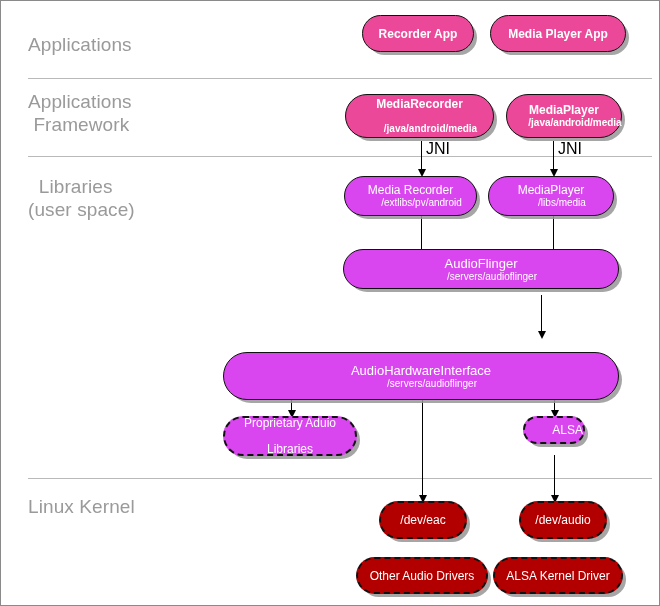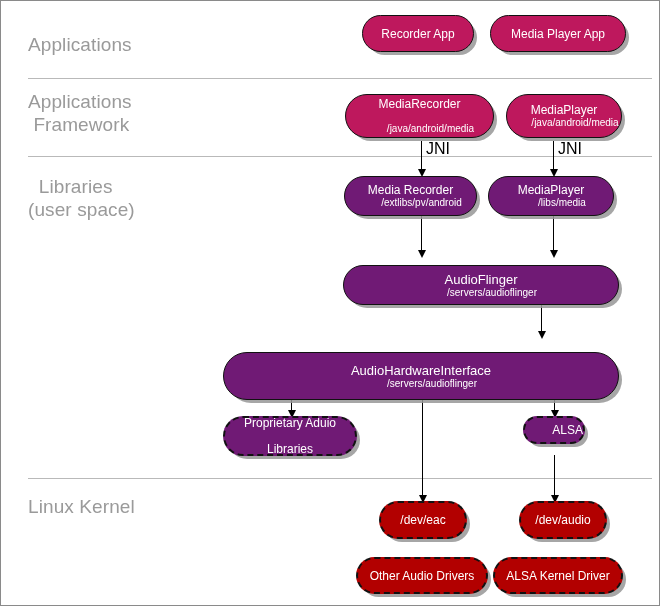--- a/index.html
+++ b/index.html
@@ -54,22 +54,22 @@
     font-size: 12px;
     line-height: 14px;
     white-space: nowrap;
   }
   .node .sub {
     font-size: 10px;
     line-height: 12px;
     white-space: nowrap;
     padding-left: 22px;
   }
-  .node.blue  { background: #be185d; }
-  .node.green { background: #701a75; }
+  .node.blue  { background: #ec4899; font-weight: bold; }
+  .node.green { background: #d946ef; }
   .node.red   { background: #b20000; }
   .node.dashed { border-style: dashed; border-width: 2px; gap: 12px; }
   .node.big .title { font-size: 13px; line-height: 15px; }
 
   
   .vline {
     position: absolute;
     width: 1px;
     background: #000000;
     z-index: 1;
@@ -160,21 +160,21 @@
   <div class="node green" style="left:343px; top:175px; width:133px; height:40px;">
     <div class="title">Media Recorder</div>
     <div class="sub">/extlibs/pv/android</div>
   </div>
 
   <div class="node green" style="left:487px; top:175px; width:126px; height:40px;">
     <div class="title">MediaPlayer</div>
     <div class="sub">/libs/media</div>
   </div>
 
-  <div class="node green big" style="left:342px; top:264px; width:276px; height:40px;">
+  <div class="node green big" style="left:342px; top:248px; width:276px; height:40px;">
     <div class="title">AudioFlinger</div>
     <div class="sub">/servers/audioflinger</div>
   </div>
 
   <div class="node green big" style="left:222px; top:351px; width:396px; height:48px;">
     <div class="title">AudioHardwareInterface</div>
     <div class="sub">/servers/audioflinger</div>
   </div>
 
   <div class="node green dashed" style="left:222px; top:415px; width:134px; height:40px;">

